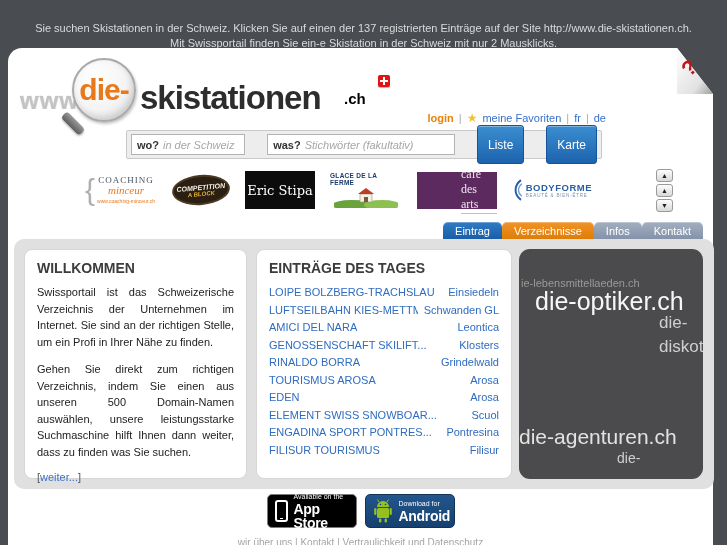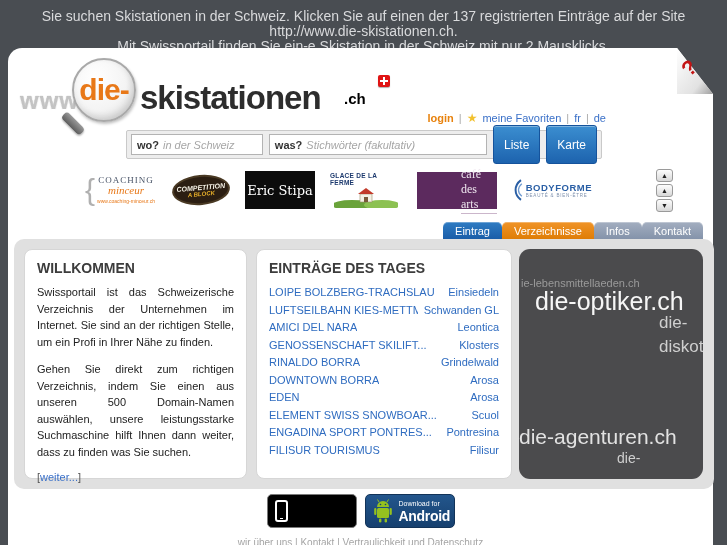--- a/index.html
+++ b/index.html
@@ -1,21 +1,21 @@
 <!DOCTYPE html>
 <html><head>
 <meta charset="utf-8">
 <style>
   * { margin:0; padding:0; box-sizing:border-box; }
   html,body { width:727px; height:545px; overflow:hidden; }
   body { background:#494d52; font-family:"Liberation Sans", sans-serif; position:relative; }
 
   
   .top-banner { position:absolute; top:0; left:0; width:727px; height:48px; text-align:center;
-    color:#d9dadc; font-size:14px; padding-top:9px; line-height:15px;border-radius:6px; }
+    color:#d9dadc; font-size:11px; padding-top:21px; line-height:15px;border-radius:6px; }
 
   
   .page { position:absolute; left:8px; top:48px; width:705px; height:497px;
     background:#ffffff; border-radius:14px 14px 0 0; }
 
   
   .corner { position:absolute; top:0; right:0; width:36px; height:46px; cursor:pointer; }
   .corner svg { position:absolute; top:0; right:0; display:block; }
   .corner-q { position:absolute; left:6px; top:8px; color:#c41414; font-weight:bold;
     font-size:21px; transform:rotate(-42deg); }
@@ -43,21 +43,21 @@
   .usernav { position:absolute; top:63px; right:107px; font-size:11px; color:#999;
     display:flex; align-items:center; gap:5px; white-space:nowrap; }
   .usernav .sep { color:#aaa; }
   .login-link { color:#e8820d; font-weight:bold; cursor:pointer; }
   .star-icon { color:#f2c12e; font-size:12px; }
   .nav-link { color:#3a70c8; cursor:pointer; }
 
   
   .searchbar { position:absolute; left:118px; top:82px; width:476px; height:29px;
     background:#ededed; border:1px solid #c9c9c9; border-radius:2px;
-    display:flex; align-items:center; padding:0 4px; gap:6px; }
+    display:flex; align-items:center; padding:0 4px; gap:22px; }
   .search-field { background:#fff; border:1px solid #b3b3b3; height:21px; display:flex;
     align-items:center; padding:0 5px; font-size:11px; gap:4px; cursor:text; }
   .sf-wo { width:137px; }
   .sf-was { width:227px; }
   .search-field b { color:#333; }
   .search-field i { color:#a6a6a6; font-style:italic; white-space:nowrap; overflow:hidden; }
   .btn-blue { height:39px; border:1px solid #15539c; border-radius:3px; color:#fff; font-size:12px;
     background:linear-gradient(#3b8ed0,#1d63ae); padding:0 10px; display:flex; align-items:center;
     cursor:pointer; box-shadow:inset 0 1px 0 rgba(255,255,255,.35); }
 
@@ -292,21 +292,21 @@
         </div>
       <div class="entry-row">
           <span class="entry-name">GENOSSENSCHAFT SKILIFT...</span>
           <span class="entry-place">Klosters</span>
         </div>
       <div class="entry-row">
           <span class="entry-name">RINALDO BORRA</span>
           <span class="entry-place">Grindelwald</span>
         </div>
       <div class="entry-row">
-          <span class="entry-name">DOWNTOWN BORRA</span>
+          <span class="entry-name">TOURISMUS AROSA</span>
           <span class="entry-place">Arosa</span>
         </div>
       <div class="entry-row">
           <span class="entry-name">EDEN</span>
           <span class="entry-place">Arosa</span>
         </div>
       <div class="entry-row">
           <span class="entry-name">ELEMENT SWISS SNOWBOAR...</span>
           <span class="entry-place">Scuol</span>
         </div>
@@ -326,20 +326,24 @@
       <span class="tc tc2">die-</span>
       <span class="tc tc3">diskoth</span>
       <span class="tc tc4">die-agenturen.ch</span>
       <span class="tc tc5">die-</span>
     </div>
   </div>
 
   <div class="badges">
     <div class="badge badge-apple">
       <span class="phone-icon"></span>
+      <span class="badge-txt">
+        <span class="small">Available on the</span>
+        <span class="big">App Store</span>
+      </span>
     </div>
     <div class="badge badge-android">
       <svg class="robot-icon" width="20" height="24" viewBox="0 0 20 24">
         <path d="M4,8 a6,6 0 0 1 12,0 z" fill="#95c11f"></path>
         <line x1="6" y1="3" x2="4.5" y2="0.5" stroke="#95c11f" stroke-width="1"></line>
         <line x1="14" y1="3" x2="15.5" y2="0.5" stroke="#95c11f" stroke-width="1"></line>
         <circle cx="7.5" cy="5.5" r="0.8" fill="#16406f"></circle>
         <circle cx="12.5" cy="5.5" r="0.8" fill="#16406f"></circle>
         <rect x="4" y="9" width="12" height="10" rx="1.5" fill="#95c11f"></rect>
         <rect x="1.2" y="9" width="2.2" height="7" rx="1.1" fill="#95c11f"></rect>

